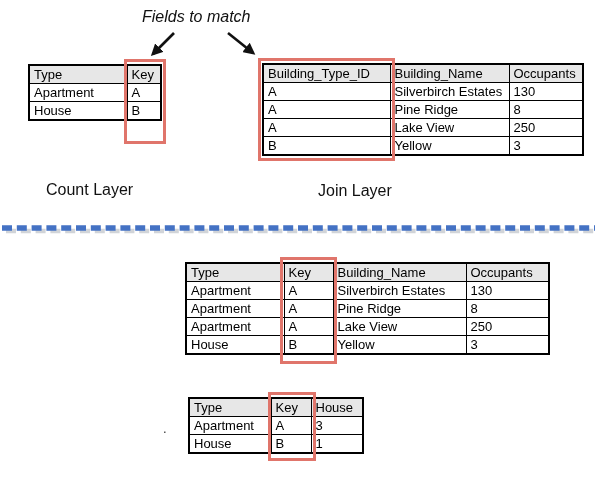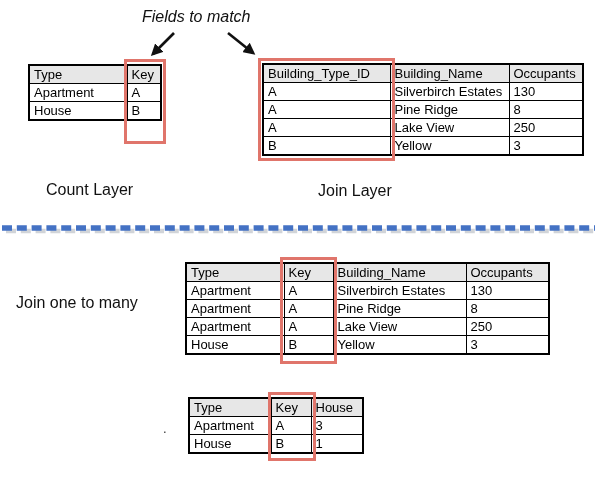--- a/index.html
+++ b/index.html
@@ -140,21 +140,20 @@
           <td>Yellow</td>
           <td>3</td>
         </tr>
       </tbody>
   </table>
   <div class="hl-box" style="left:258px; top:58px; width:131px; height:97px;"></div>
 
   <div class="abs caption" style="left:46px; top:181px;">Count Layer</div>
   <div class="abs caption" style="left:318px; top:182px;">Join Layer</div>
 
-  <div class="abs caption" style="left:16px; top:294px;">Join one to many</div>
   <table class="dtable" style="left:185px; top:262px; width:363px;">
     <colgroup>
         <col style="width:98px">
         <col style="width:49px">
         <col style="width:133px">
         <col style="width:83px">
       </colgroup>
     <thead>
         <tr>
           <th>Type</th>

